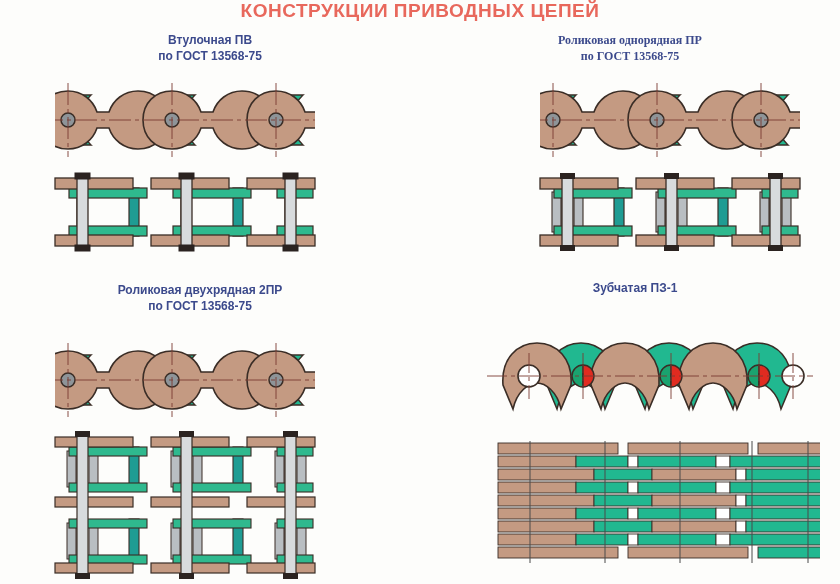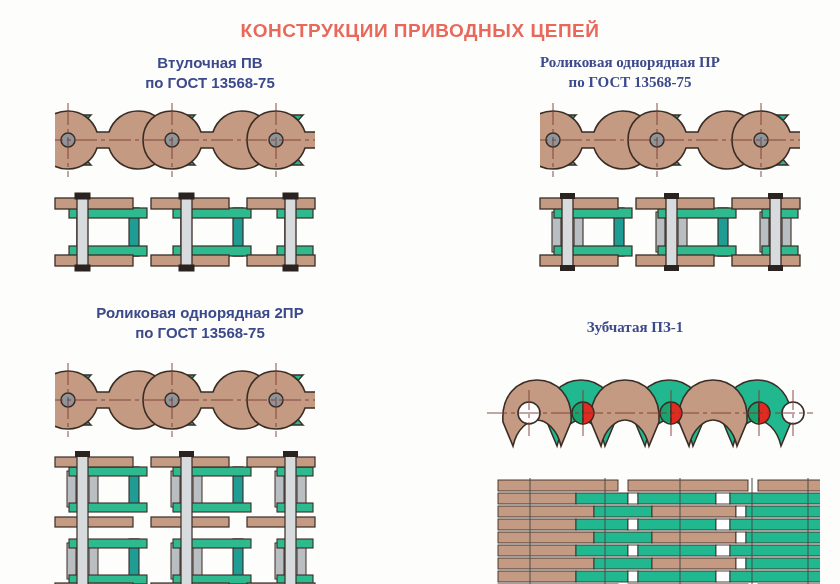--- a/index.html
+++ b/index.html
@@ -3,47 +3,47 @@
 <meta charset="utf-8">
 <style>
   html,body{margin:0;padding:0;}
   body{
     width:840px;height:584px;
     background:#fdfdfb;
     font-family:"Liberation Sans",sans-serif;
     overflow:hidden;
     position:relative;
   }
-  #page{position:relative;width:840px;height:456px;margin-top:20px;}
+  #page{position:relative;width:840px;height:456px;}
 
   .main-title{
     position:absolute;top:0px;left:0;width:840px;
     text-align:center;
     font-size:19px;font-weight:bold;
     letter-spacing:0.5px;
     color:#e8685c;
   }
 
   .panel{position:absolute;}
   .panel-title{
     text-align:center;
-    font-size:15px;font-weight:bold;
+    font-size:12px;font-weight:bold;
     line-height:1.30;
     color:#3c4a8c;
     white-space:nowrap;
   }
   .panel-title .l2{display:block;}
 
   .fig{position:absolute;}
 
   
   #panel-pv      {left:15px;  top:33px;  width:390px;}
   #panel-pr      {left:435px; top:33px;  width:390px;font-family:Liberation Serif, serif;}
   #panel-2pr     {left:5px;   top:283px; width:390px;}
-  #panel-pz      {left:440px; top:298px; width:390px;font-family:Liberation Serif, serif;}
+  #panel-pz      {left:440px; top:281px; width:390px;}
 
   svg{display:block;overflow:visible;}
 </style>
 </head>
 <body>
 
 <div id="page">
 
   <div class="main-title">КОНСТРУКЦИИ  ПРИВОДНЫХ ЦЕПЕЙ</div>
 
@@ -222,21 +222,21 @@
           <rect x="124" y="79" width="15" height="6" fill="#2b2320"></rect>
           <rect x="228" y="7" width="15" height="6" fill="#2b2320"></rect>
           <rect x="228" y="79" width="15" height="6" fill="#2b2320"></rect>
         </g>
       </g>
     </svg>
   </div>
 
   <div class="panel" id="panel-2pr">
     <div class="panel-title">
-      <span>Роликовая однорядная 2ПР</span>
+      <span>Роликовая двухрядная 2ПР</span>
       <span class="l2">по ГОСТ 13568-75</span>
     </div>
 
     <svg class="fig" style="left:50px;top:58px;" width="260" height="78" viewBox="0 0 260 78">
       <defs>
           <clipPath id="dpTopClip">
             <rect x="0" y="0" width="260" height="78"></rect>
           </clipPath>
         </defs>
       <g clip-path="url(#dpTopClip)">

